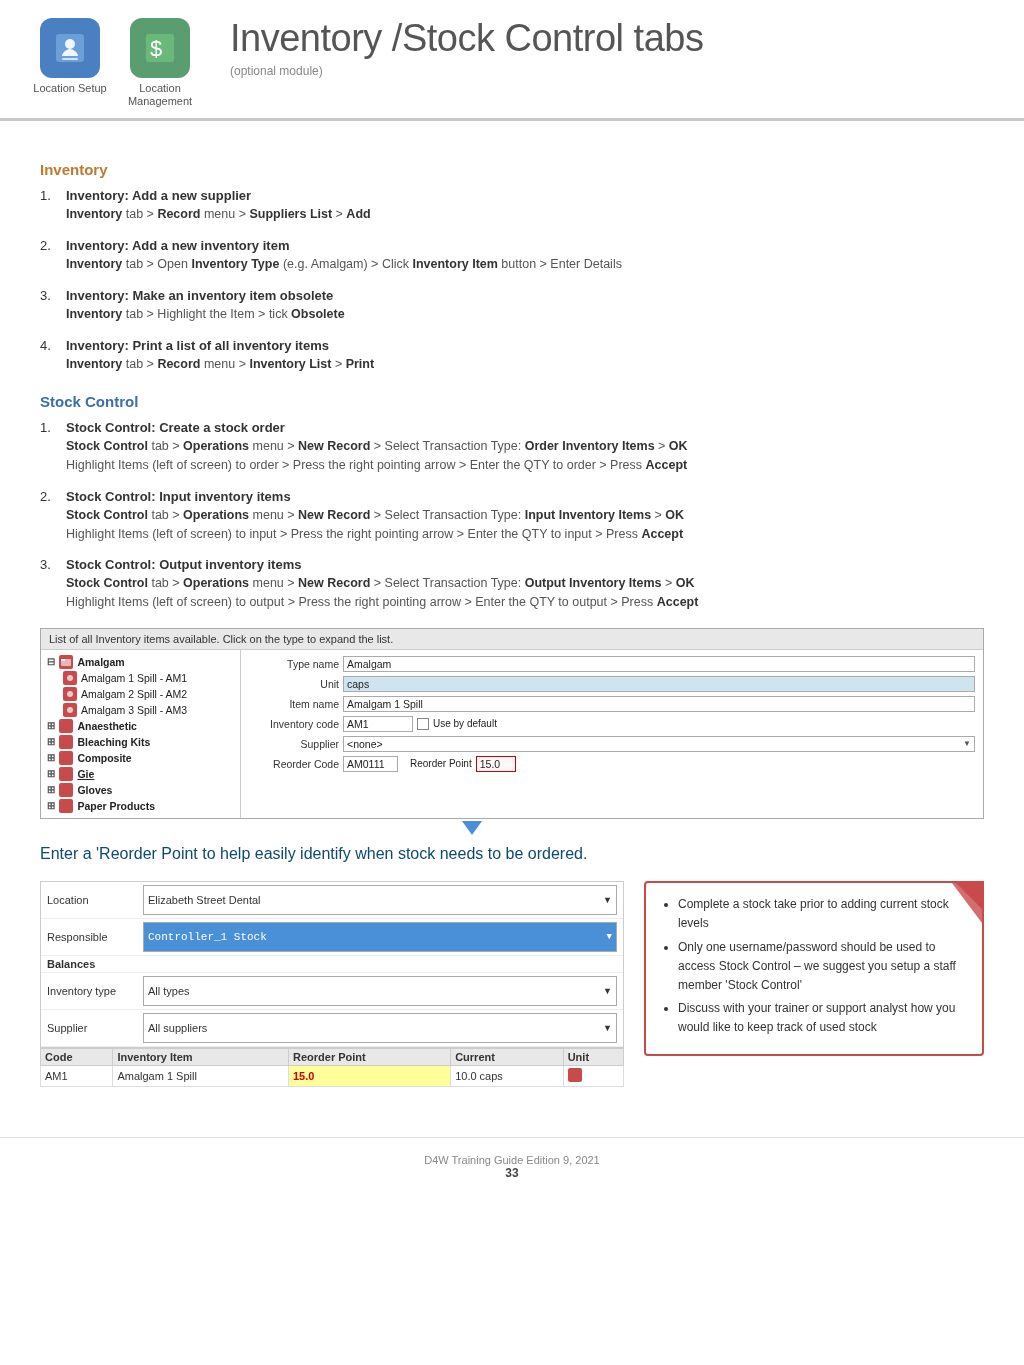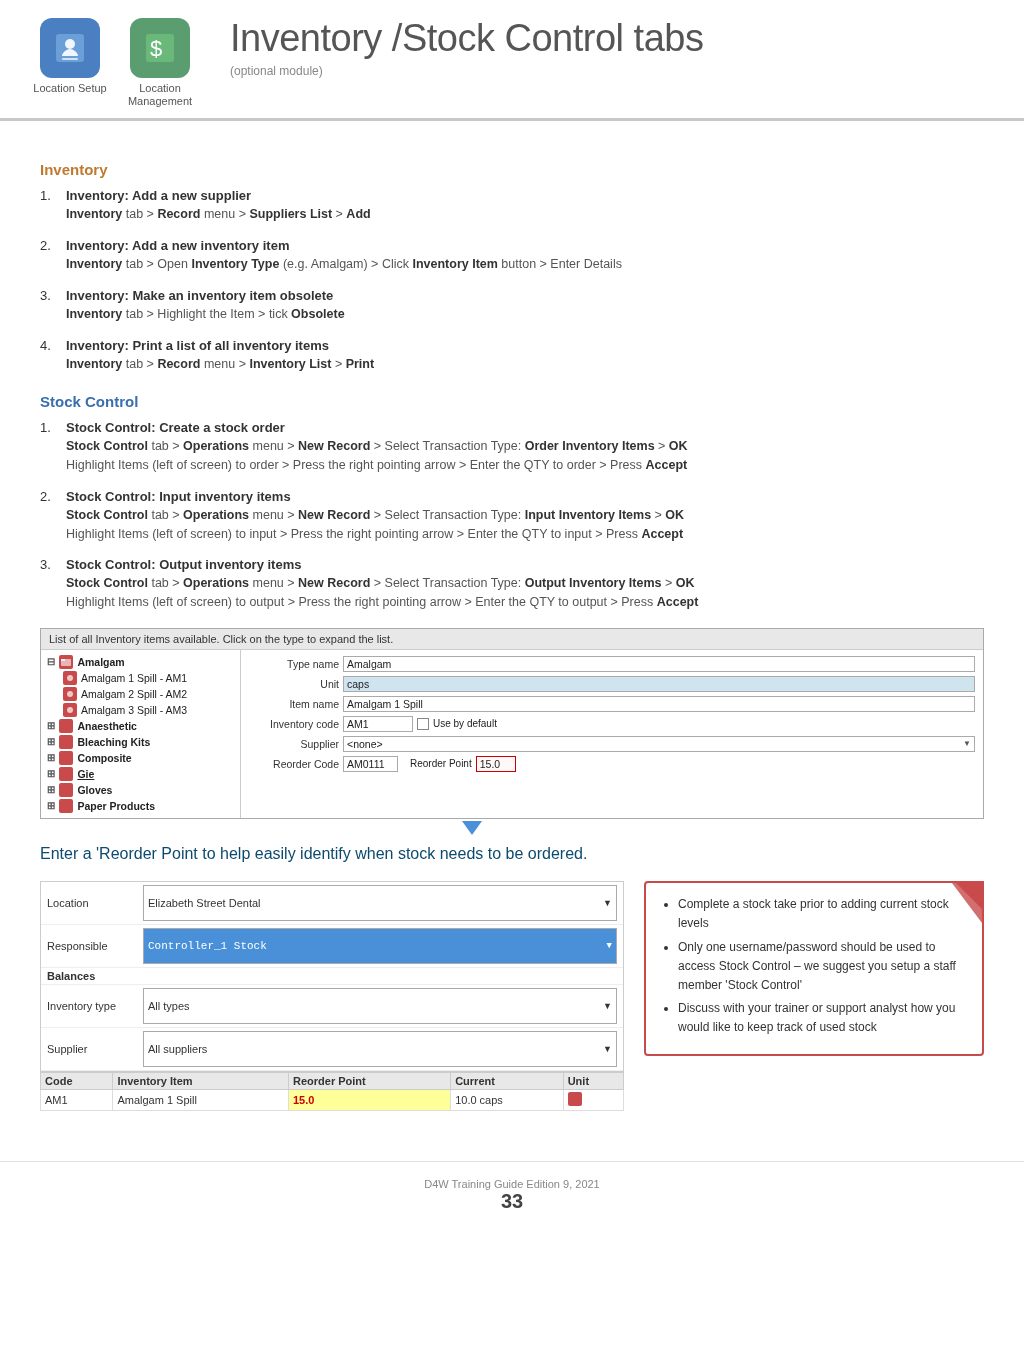--- a/index.html
+++ b/index.html
@@ -262,21 +262,21 @@
       font-size: 11px;
       color: #333;
       flex-shrink: 0;
     }
     .stock-form-value {
       flex: 1;
       border: 1px solid #aaa;
       padding: 1px 4px;
       font-size: 11px;
       background: #fff;
-      height: 36px;
+      height: 30px;
       display: flex;
       align-items: center;
       justify-content: space-between;
     }
     .stock-form-value.highlight { background: #4a90d9; color: #fff; font-family: Liberation Mono, monospace; }
     .stock-balances {
       padding: 2px 6px;
       font-size: 11px;
       font-weight: bold;
       border-bottom: 1px solid #eee;
@@ -336,21 +336,21 @@
       color: #888;
       padding: 16px;
       border-top: 1px solid #e0e0e0;
       margin-top: 20px;
       display: flex;
       justify-content: space-between;
       align-items: center;
       flex-direction: column;
     }
     .footer-page {
-      font-size: 20px;
+      font-size: 12px;
       font-weight: bold;
       color: #444;
     }
     .divider-line {
       border: none;
       border-top: 1.5px solid #c8c8c8;
       margin: 0 0 0 0;
     }
     .arrow-down {
       width: 0;

